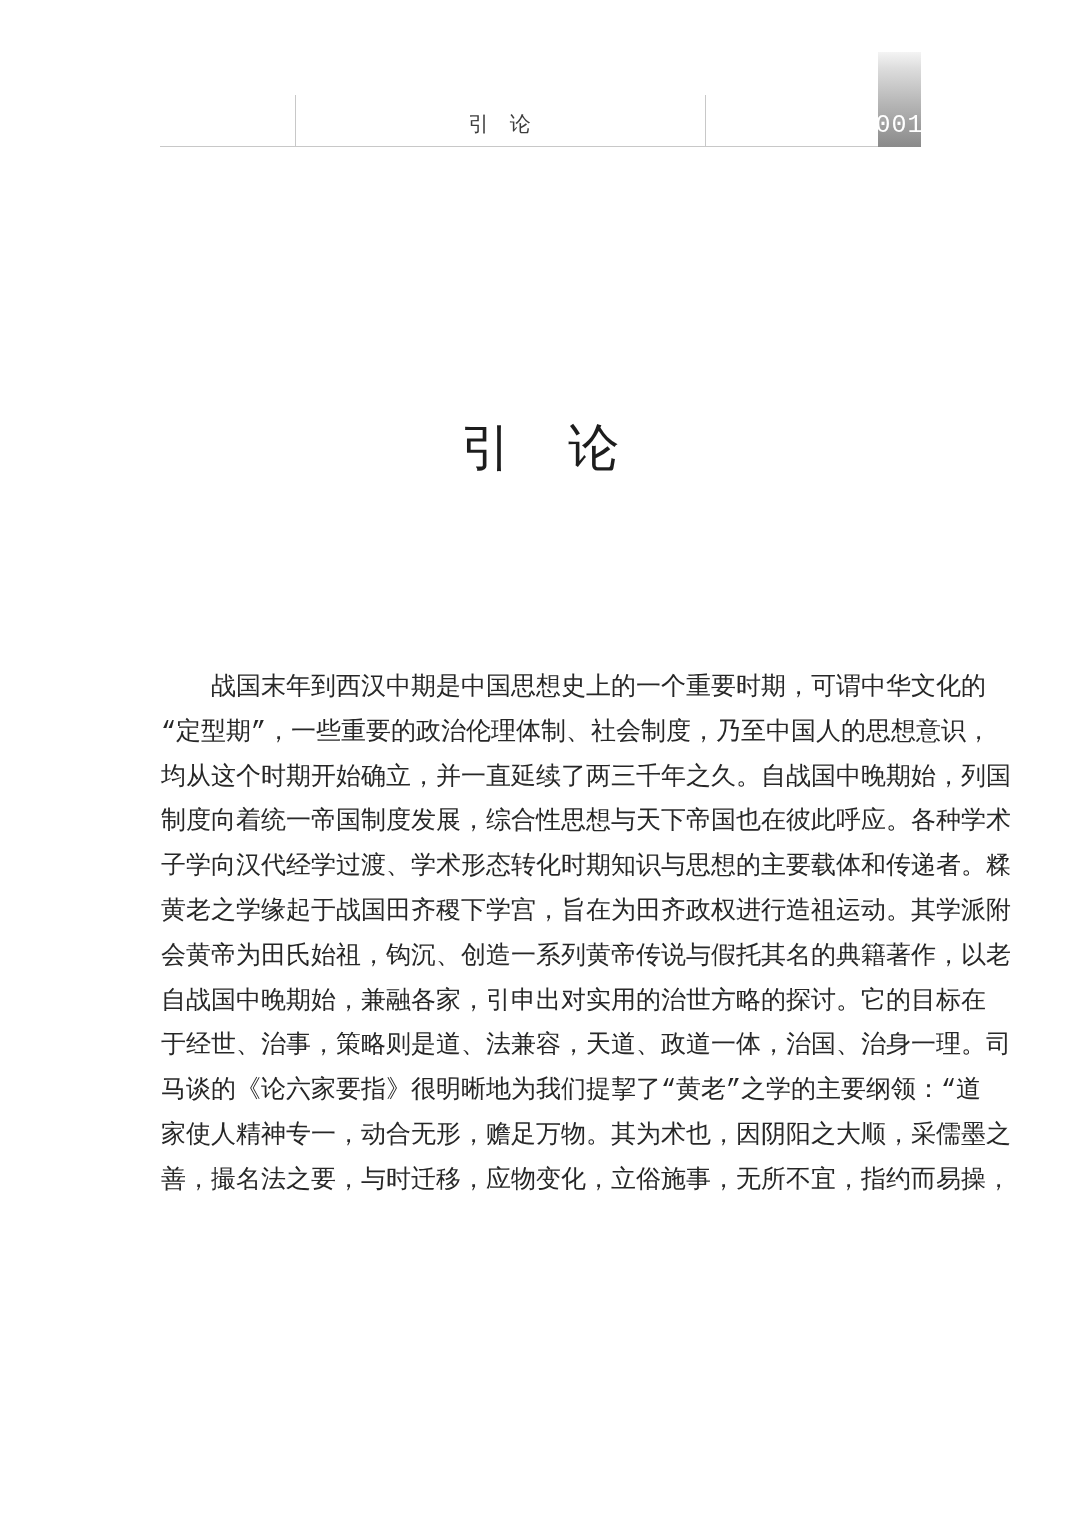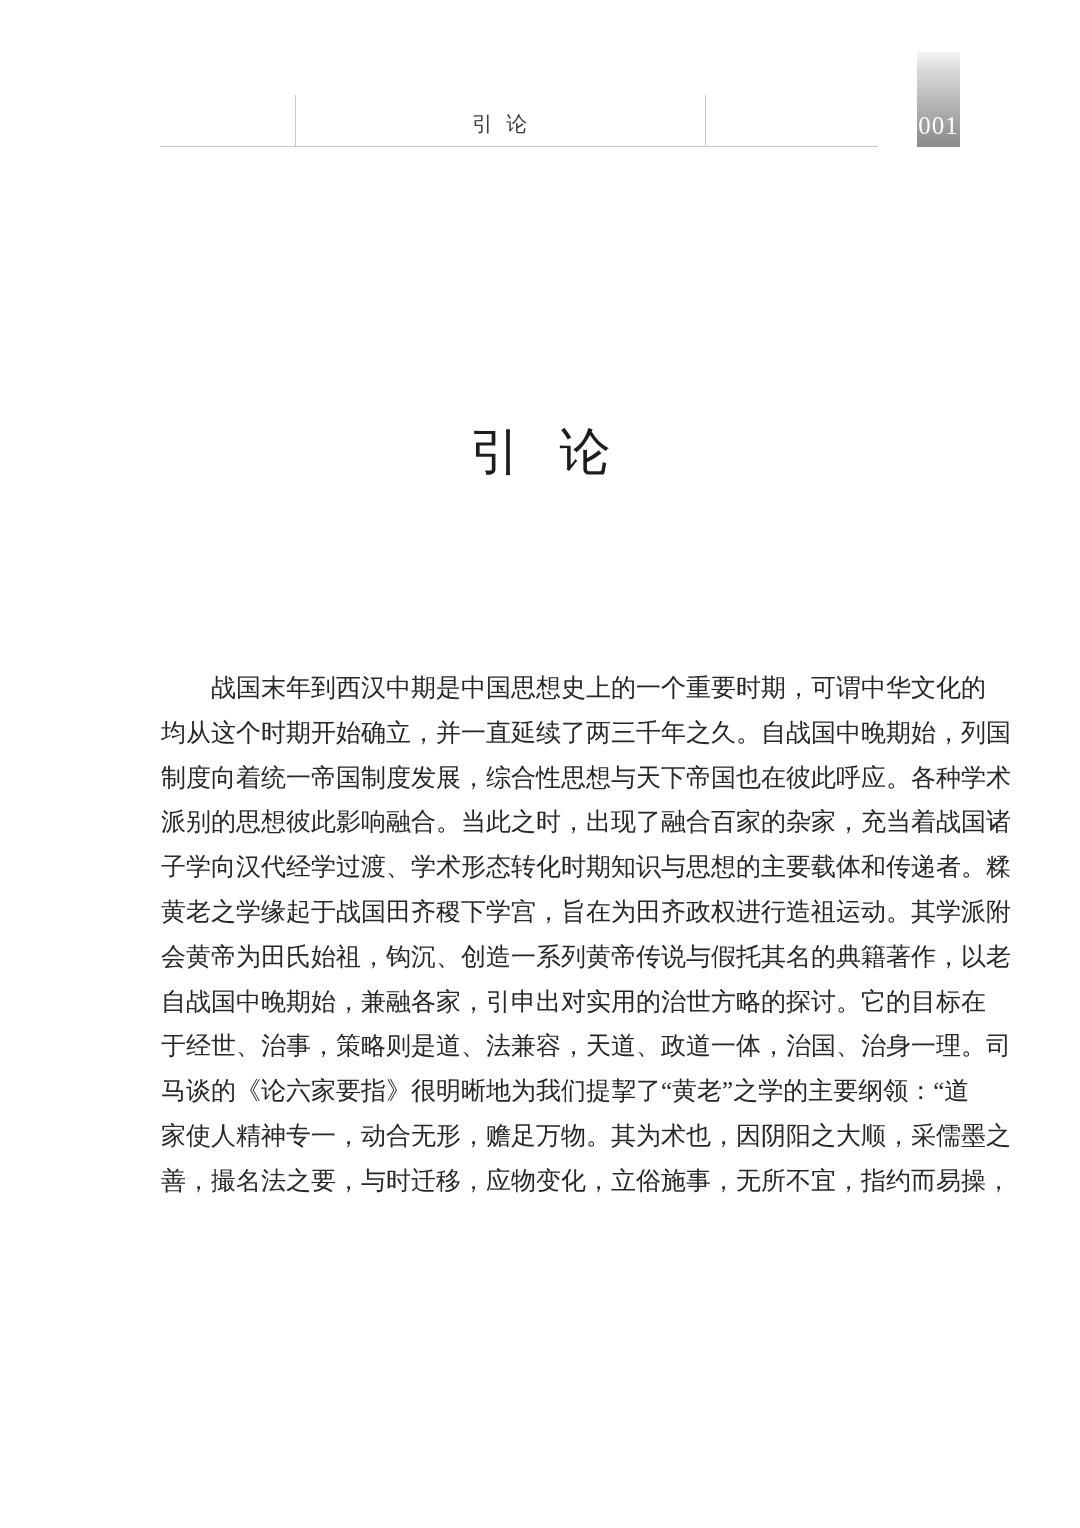--- a/index.html
+++ b/index.html
@@ -2,21 +2,21 @@
 <html lang="zh"><head>
 <meta charset="utf-8">
 <style>
   html, body { margin: 0; padding: 0; background: #ffffff; }
   .page {
     position: relative;
     width: 1080px;
     height: 1528px;
     background: #ffffff;
     overflow: hidden;
-    font-family: Liberation Serif, serif;
+    font-family: Liberation Mono, monospace;
   }
 
   
   .header-rule {
     position: absolute;
     left: 160px; top: 146px;
     width: 718px; height: 1px;
     background: #c8c8c8;
   }
   .tick {
@@ -38,21 +38,20 @@
 
   
   .folio-bar {
     position: absolute;
     left: 878px; top: 52px;
     width: 43px; height: 95px;
     background: linear-gradient(180deg, #f4f4f4 0%, #dcdcdc 18%, #b5b5b5 55%, #8a8a8a 100%);
     display: flex;
     align-items: flex-end;
     justify-content: center;
-    margin-left: 39px;
   }
   .folio-number {
     color: #ffffff;
     font-size: 25px;
     line-height: 1;
     padding-bottom: 9px;
     letter-spacing: 1px;
   }
 
   
@@ -96,23 +95,23 @@
   <div class="header-rule"></div>
 
   <div class="folio-bar">
     <span class="folio-number">001</span>
   </div>
 
   <h1 class="chapter-title">引 论</h1>
 
   <main class="body-text">
       <div class="body-line indent">战国末年到西汉中期是中国思想史上的一个重要时期，可谓中华文化的</div>
+      <div class="body-line">“定型期”，一些重要的政治伦理体制、社会制度，乃至中国人的思想意识，</div>
       <div class="body-line">均从这个时期开始确立，并一直延续了两三千年之久。自战国中晚期始，列国</div>
       <div class="body-line">制度向着统一帝国制度发展，综合性思想与天下帝国也在彼此呼应。各种学术</div>
-      <div class="body-line">派别的思想彼此影响融合。当此之时，出现了融合百家的杂家，充当着战国诸</div>
       <div class="body-line">子学向汉代经学过渡、学术形态转化时期知识与思想的主要载体和传递者。糅</div>
       <div class="body-line">黄老之学缘起于战国田齐稷下学宫，旨在为田齐政权进行造祖运动。其学派附</div>
       <div class="body-line">会黄帝为田氏始祖，钩沉、创造一系列黄帝传说与假托其名的典籍著作，以老</div>
       <div class="body-line">自战国中晚期始，兼融各家，引申出对实用的治世方略的探讨。它的目标在</div>
       <div class="body-line">于经世、治事，策略则是道、法兼容，天道、政道一体，治国、治身一理。司</div>
       <div class="body-line">马谈的《论六家要指》很明晰地为我们提挈了“黄老”之学的主要纲领：“道</div>
       <div class="body-line">家使人精神专一，动合无形，赡足万物。其为术也，因阴阳之大顺，采儒墨之</div>
       <div class="body-line">善，撮名法之要，与时迁移，应物变化，立俗施事，无所不宜，指约而易操，</div>
     </main>
 

